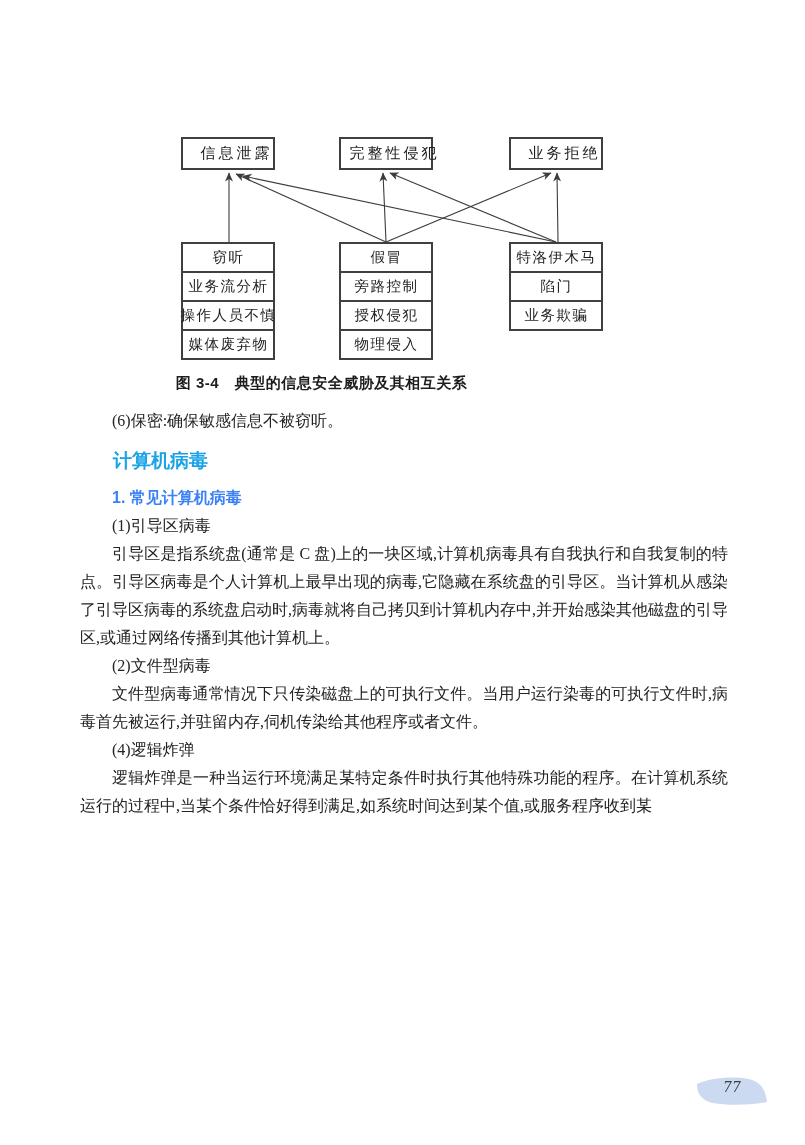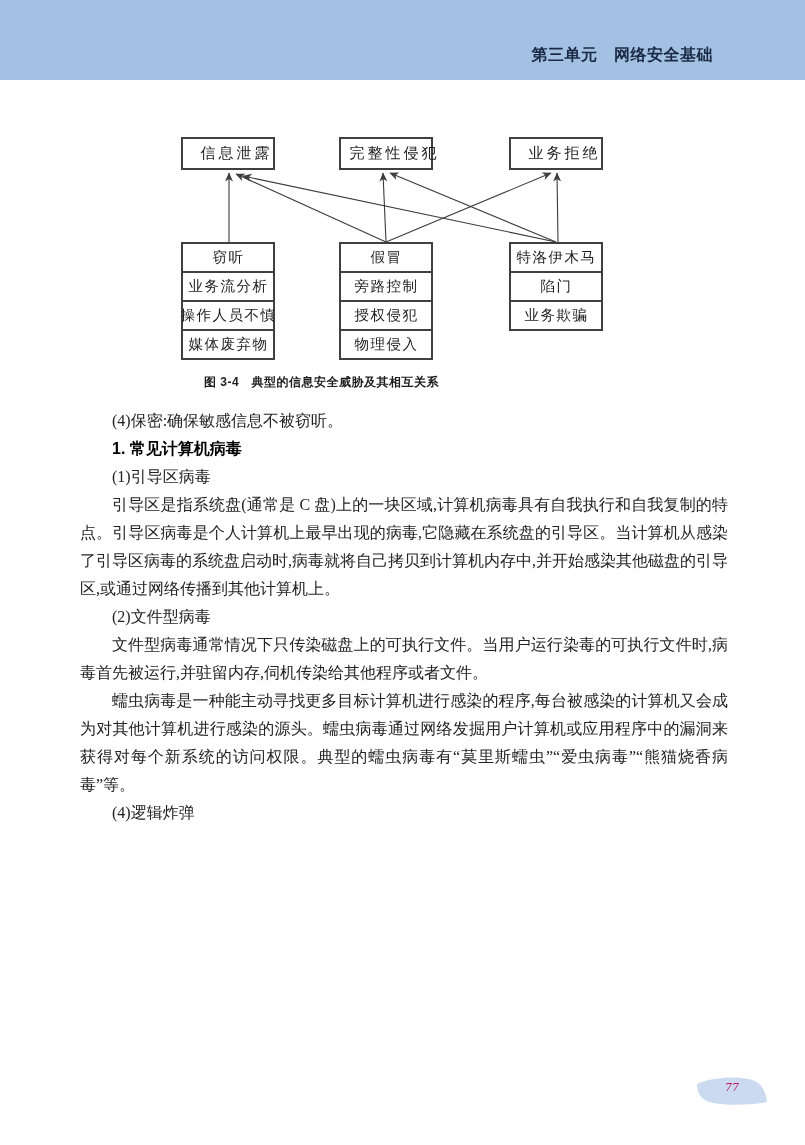--- a/index.html
+++ b/index.html
@@ -33,55 +33,52 @@
     box-sizing:border-box; width:94px; height:31px; margin-top:-2px;
     border:2px solid #404040; background:#fff;
     display:flex; align-items:center; justify-content:center;
     font-size:14.5px; letter-spacing:1.5px; color:#1d1d1d; white-space:nowrap;
     padding-left:1px;
   }
   .cell:first-child { margin-top:0; }
   .caption {
     position:absolute; left:0; top:374px; width:643px; text-align:center;
     font-family:"Liberation Sans", sans-serif; font-weight:bold;
-    font-size:12px; color:#1d1d1d; letter-spacing:0.5px;
+    font-size:15px; color:#1d1d1d; letter-spacing:0.5px;
   }
   
   .content {
     position:absolute; left:80px; top:407px; width:648px;
     font-size:16px; line-height:28px; text-align:justify; color:#232323;
   }
   .content p { margin:0; text-indent:2em; }
   .section-head {
     font-family:"Liberation Sans", sans-serif; font-weight:bold;
     font-size:19px; line-height:24px; color:#1aa3e7;
     margin:14px 0 11px 33px; text-indent:0;
   }
   .bold-sub {
     font-family:"Liberation Sans", sans-serif; font-weight:bold;
-    font-size:16px; color:#000000;
+    font-size:16px; color:#3b82f6;
   }
   
   .leaf { position:absolute; left:696px; top:1077px; width:72px; height:28px; }
   .leaf svg { position:absolute; left:0; top:0; }
   .leaf-num {
     position:absolute; left:0; top:1px; width:72px; height:18px;
     display:flex; align-items:center; justify-content:center;
     font-family:"DejaVu Serif", serif; font-style:italic;
-    font-size:11px; color:#be185d;
+    font-size:14px; color:#404040;
   }
 </style>
 </head>
 <body>
 
 <div class="page">
 
-  <div class="header-band">
-    <span class="header-title">第三单元　网络安全基础</span>
-  </div>
 
   <div class="figure">
     <svg class="arrows" width="805" height="245" viewBox="0 0 805 245">
       <defs>
         <marker id="ah" markerWidth="10" markerHeight="9" refX="8.5" refY="4" orient="auto" markerUnits="userSpaceOnUse">
           <path d="M0,0 L9,4 L0,8 L2.6,4 Z" fill="#3c3c3c"></path>
         </marker>
       </defs>
       <line x1="229" y1="112" x2="229" y2="43" stroke="#3c3c3c" stroke-width="1.1" marker-end="url(#ah)"></line>
       <line x1="386" y1="112" x2="236" y2="44" stroke="#3c3c3c" stroke-width="1.1" marker-end="url(#ah)"></line>
@@ -113,28 +110,29 @@
     <div class="stack" style="left:509px">
       <div class="cell">特洛伊木马</div>
       <div class="cell">陷门</div>
       <div class="cell">业务欺骗</div>
     </div>
   </div>
 
   <div class="caption">图 3-4　典型的信息安全威胁及其相互关系</div>
 
   <div class="content">
-    <p>(4)保密:确保敏感信息不被窃听。</p>
+    <p>(6)保密:确保敏感信息不被窃听。</p>
+    <div class="section-head">计算机病毒</div>
     <p class="bold-sub">1. 常见计算机病毒</p>
     <p>(1)引导区病毒</p>
     <p>引导区是指系统盘(通常是 C 盘)上的一块区域,计算机病毒具有自我执行和自我复制的特点。引导区病毒是个人计算机上最早出现的病毒,它隐藏在系统盘的引导区。当计算机从感染了引导区病毒的系统盘启动时,病毒就将自己拷贝到计算机内存中,并开始感染其他磁盘的引导区,或通过网络传播到其他计算机上。</p>
     <p>(2)文件型病毒</p>
     <p>文件型病毒通常情况下只传染磁盘上的可执行文件。当用户运行染毒的可执行文件时,病毒首先被运行,并驻留内存,伺机传染给其他程序或者文件。</p>
-    <p>蠕虫病毒是一种能主动寻找更多目标计算机进行感染的程序,每台被感染的计算机又会成为对其他计算机进行感染的源头。蠕虫病毒通过网络发掘用户计算机或应用程序中的漏洞来获得对每个新系统的访问权限。典型的蠕虫病毒有“莫里斯蠕虫”“爱虫病毒”“熊猫烧香病毒”等。</p>
     <p>(4)逻辑炸弹</p>
+    <p>逻辑炸弹是一种当运行环境满足某特定条件时执行其他特殊功能的程序。在计算机系统运行的过程中,当某个条件恰好得到满足,如系统时间达到某个值,或服务程序收到某</p>
   </div>
 
   <div class="leaf">
     <svg width="72" height="28" viewBox="0 0 72 28">
       <path d="M1,7 C14,1 36,-1 52,2 C63,4 69,10 71,25 C56,28 32,29 17,26 C6,24 1,17 1,7 Z" fill="#cbdaf0"></path>
     </svg>
     <span class="leaf-num">77</span>
   </div>
 
 </div>

